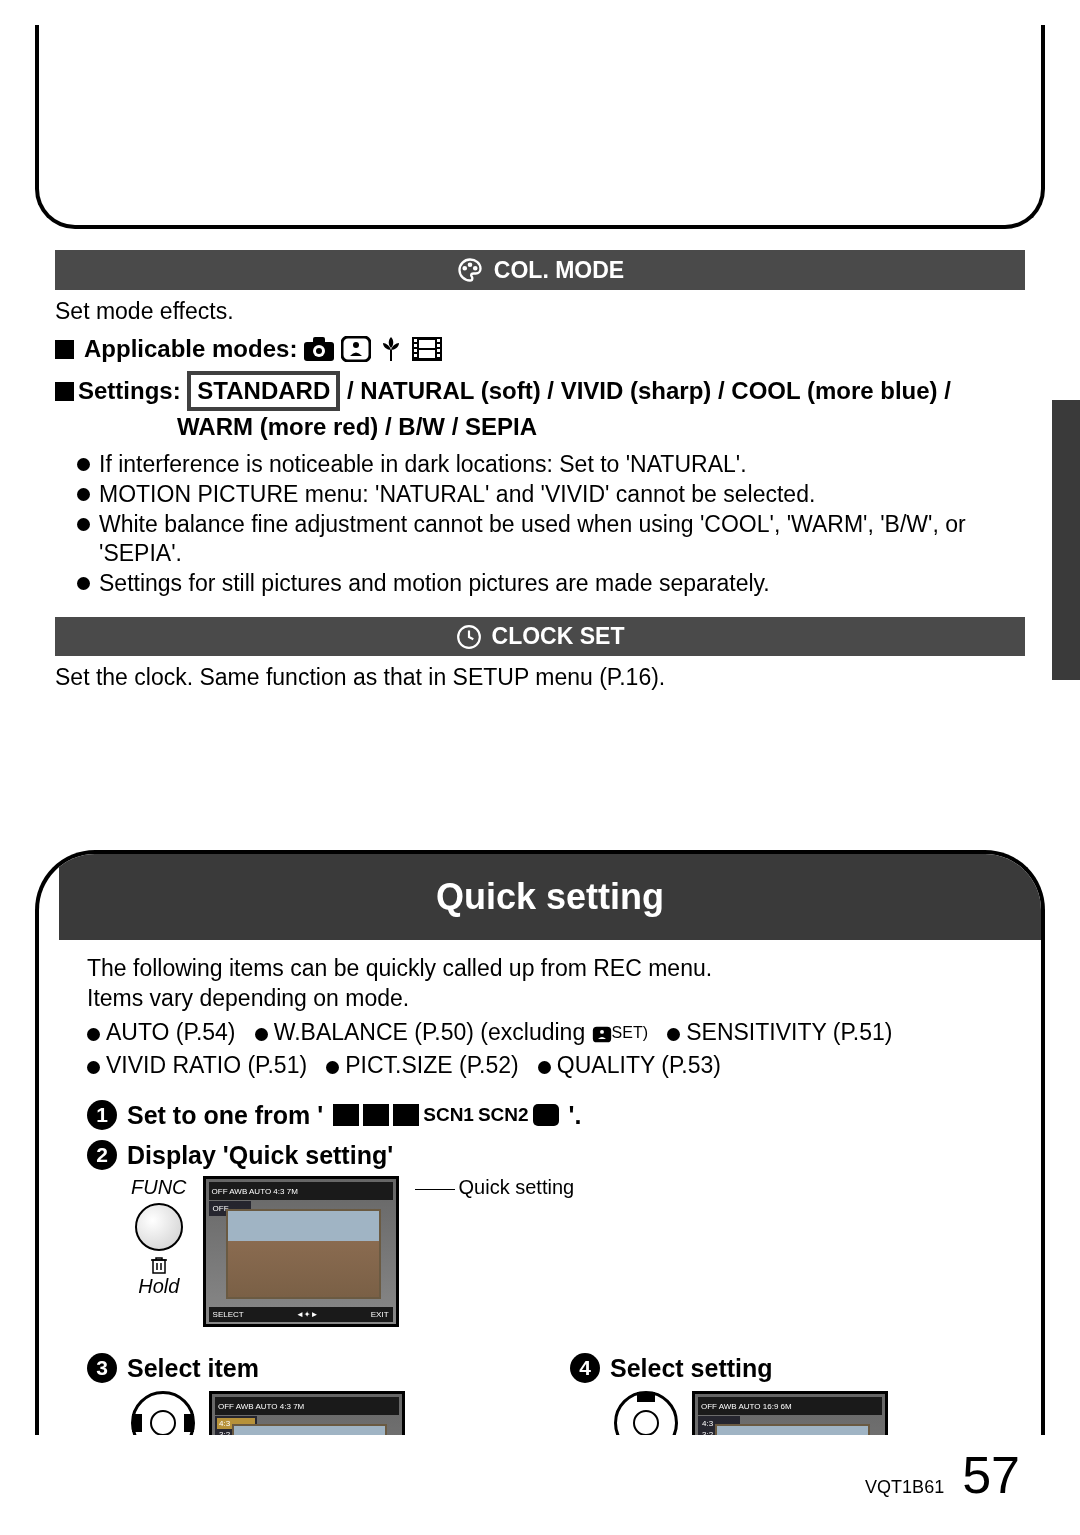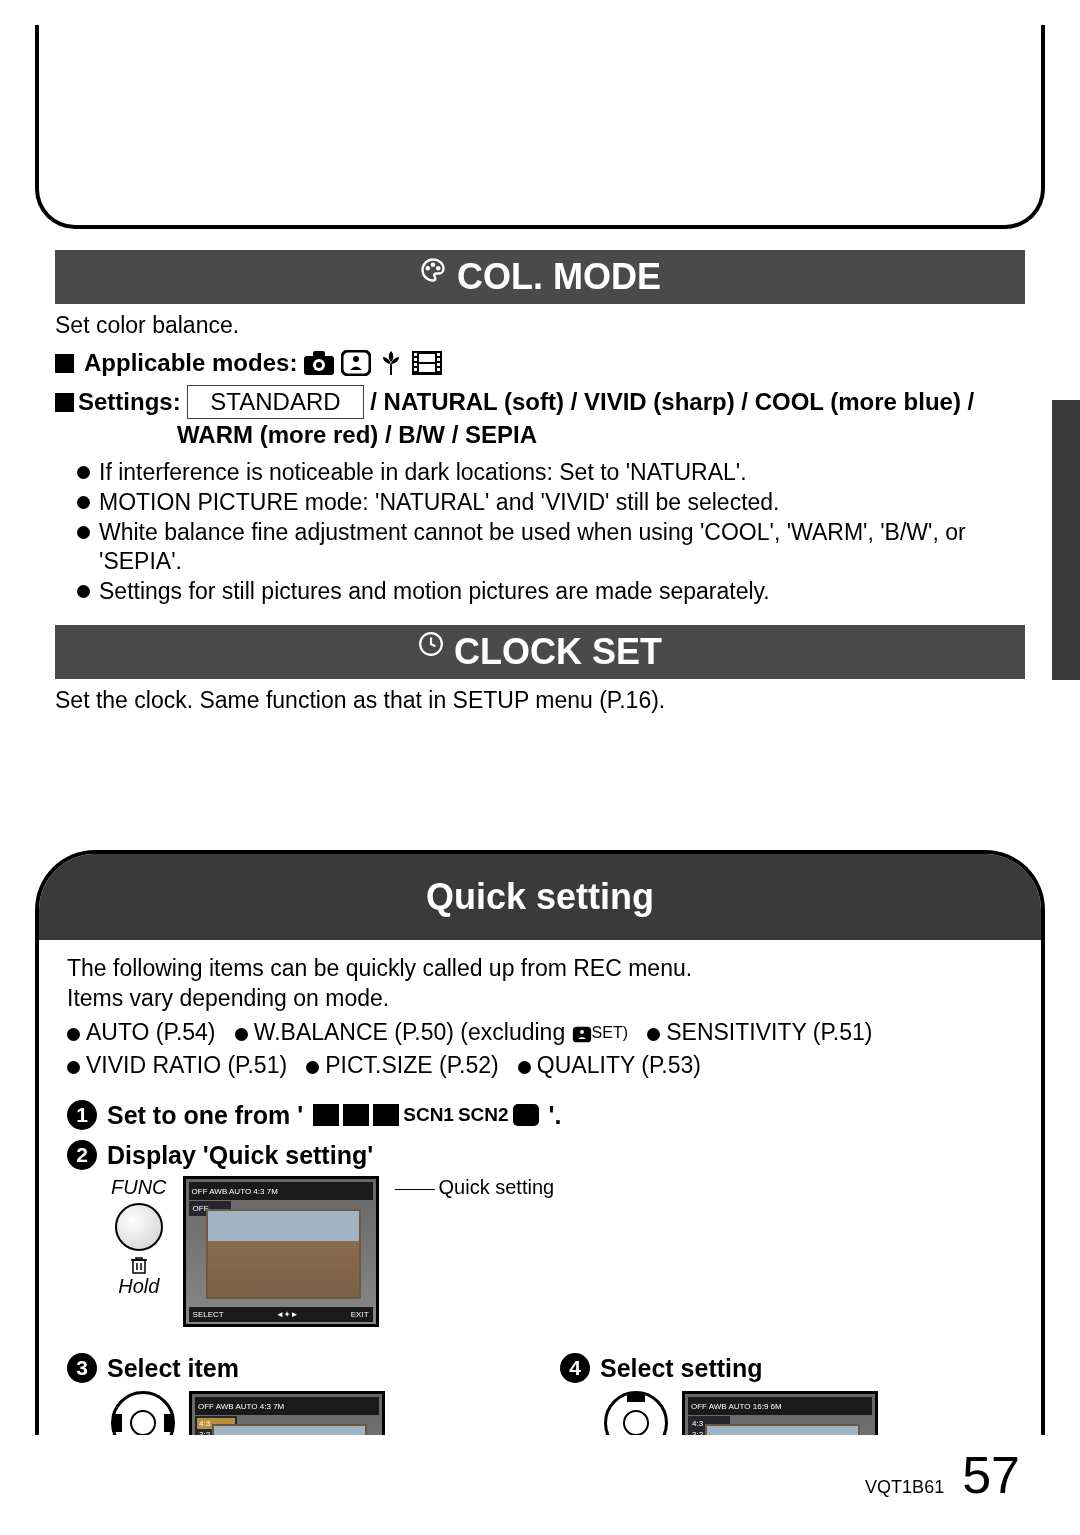--- a/index.html
+++ b/index.html
@@ -40,24 +40,24 @@
   .content {
     position: absolute;
     left: 55px;
     right: 55px;
     top: 250px;
   }
   .section-bar {
     background: #4a4a4a;
     color: #fff;
     font-weight: bold;
-    font-size: 36px;
+    font-size: 23px;
     padding: 6px 0;
     display: flex;
-    align-items: flex-start;
+    align-items: center;
     justify-content: center;
     gap: 10px;
     margin-bottom: 8px;
   }
   .desc {
     font-size: 23px;
     margin: 6px 0 10px 0;
   }
   .black-sq {
     display: inline-block;
@@ -76,23 +76,23 @@
     margin: 8px 0;
   }
   .settings-text {
     font-weight: bold;
     font-size: 24px;
     line-height: 1.35;
     margin: 6px 0 6px 0;
   }
   .settings-box {
     display: inline-block;
-    border: 1px solid #404040;
-    padding: 0 22px;
-    font-weight: normal;
+    border: 4px solid #404040;
+    padding: 0 6px;
+    font-weight: bold;
   }
   .bullet-list {
     list-style: none;
     padding: 0 0 0 22px;
     margin: 4px 0 18px 0;
   }
   .bullet-list li {
     font-size: 23px;
     line-height: 1.3;
     padding-left: 22px;
@@ -116,20 +116,21 @@
   .quick-panel {
     position: absolute;
     left: 35px;
     right: 35px;
     top: 850px;
     bottom: 100px;
     border: 4px solid #000;
     border-bottom: none;
     border-radius: 60px 60px 0 0;
     overflow: hidden;
+    padding-left: 20px;
   }
   .quick-header {
     background: #3a3a3a;
     color: #fff;
     font-size: 36px;
     font-weight: bold;
     text-align: center;
     padding: 22px 0;
   }
   .quick-body {
@@ -377,21 +378,21 @@
 
     <div class="section-bar">
       <svg width="28" height="28" viewBox="0 0 24 24" fill="none" stroke="#fff" stroke-width="2">
           <path d="M12 3a9 9 0 1 0 0 18c1.5 0 2-1 2-2s-1-1.5-1-2.5 1-1.5 2-1.5h2a4 4 0 0 0 4-4c0-4.5-4-8-9-8z"></path>
           <circle cx="7.5" cy="10.5" r="1" fill="#fff"></circle>
           <circle cx="12" cy="7.5" r="1" fill="#fff"></circle>
           <circle cx="16.5" cy="10.5" r="1" fill="#fff"></circle>
         </svg>
       <span>COL. MODE</span>
     </div>
-    <div class="desc">Set color balance.</div>
+    <div class="desc">Set mode effects.</div>
 
     <div class="applic-row">
       <span class="black-sq"></span>
       <span>Applicable modes:</span>
       <svg width="32" height="26" viewBox="0 0 32 26">
           <rect x="1" y="6" width="30" height="19" rx="3" fill="#000"></rect>
           <rect x="10" y="1" width="12" height="7" rx="2" fill="#000"></rect>
           <circle cx="16" cy="15" r="6" fill="#fff"></circle>
           <circle cx="16" cy="15" r="3" fill="#000"></circle>
         </svg>
@@ -419,21 +420,21 @@
     </div>
 
     <div class="settings-text">
       <span class="black-sq"></span><span>Settings:</span>
       <span class="settings-box">STANDARD</span><span> / NATURAL (soft) / VIVID (sharp) / COOL (more blue) /</span><br>
       <span style="margin-left:122px">WARM (more red) / B/W / SEPIA</span>
     </div>
 
     <ul class="bullet-list">
       <li>If interference is noticeable in dark locations: Set to 'NATURAL'.</li>
-      <li>MOTION PICTURE mode: 'NATURAL' and 'VIVID' still be selected.</li>
+      <li>MOTION PICTURE menu: 'NATURAL' and 'VIVID' cannot be selected.</li>
       <li>White balance fine adjustment cannot be used when using 'COOL', 'WARM', 'B/W', or 'SEPIA'.</li>
       <li>Settings for still pictures and motion pictures are made separately.</li>
     </ul>
 
     <div class="section-bar">
       <svg width="26" height="26" viewBox="0 0 24 24" fill="none" stroke="#fff" stroke-width="2">
           <circle cx="12" cy="12" r="10"></circle>
           <path d="M12 6v6l4 2"></path>
         </svg>
       <span>CLOCK SET</span>

